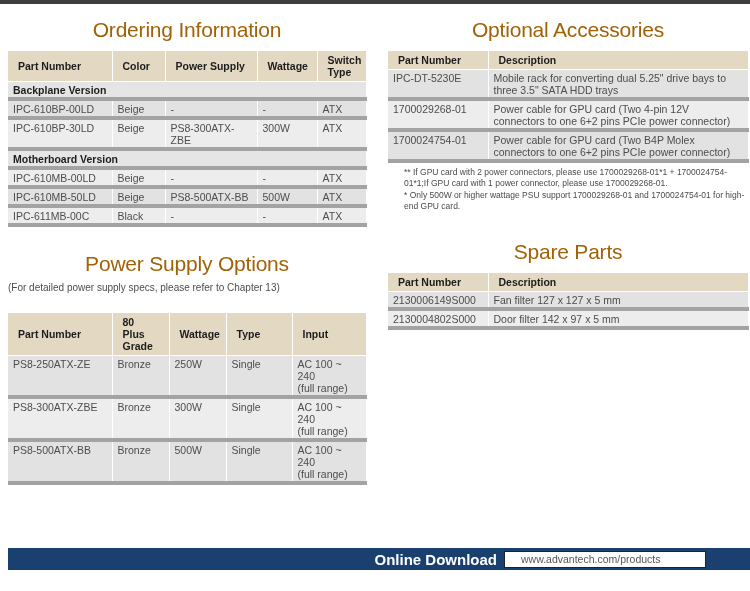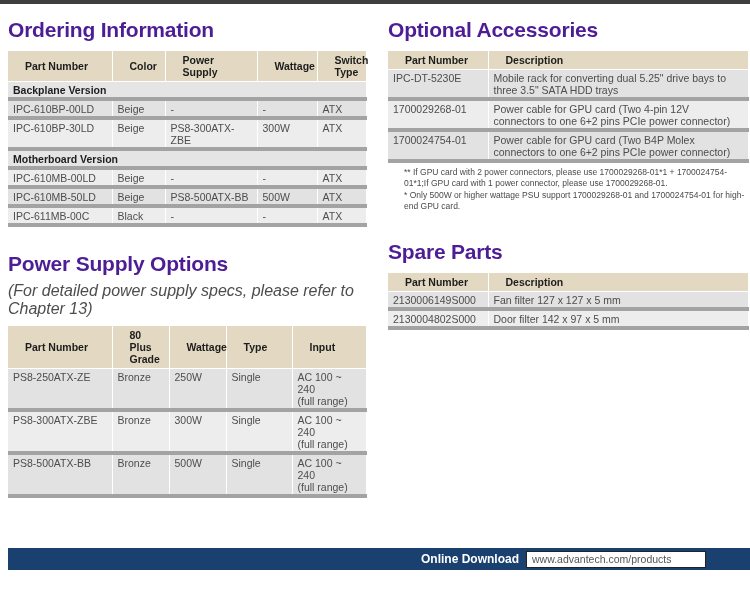--- a/index.html
+++ b/index.html
@@ -7,33 +7,33 @@
     width:750px;height:591px;position:relative;overflow:hidden;
     background:#ffffff;
     font-family:"Liberation Sans",sans-serif;
     -webkit-font-smoothing:antialiased;
   }
   .top-rule{position:absolute;top:0;left:0;width:750px;height:4px;background:#3e3e3e;}
   .col{position:absolute;top:18px;}
   .col.left{left:8px;width:358px;}
   .col.right{left:388px;width:360px;}
   h2{
-    font-size:21px;line-height:24px;font-weight:bold;color:#4c1d95;
-    margin:0 0 9px 0;letter-spacing:-0.2px;
+    font-size:21px;line-height:24px;font-weight:normal;color:#a16207;
+    margin:0 0 9px 0;letter-spacing:-0.2px;text-align:center;
   }
   h2.mt-psu{margin-top:25px;}
   h2.mt-sp{margin-top:28px;}
-  .note{font-size:16px;color:#4d4d4d;margin:-3px 0 8px 0;font-style:italic;}
+  .note{font-size:10px;color:#4d4d4d;margin:-3px 0 20px 0;}
   table.t{
     border-collapse:collapse;width:100%;table-layout:fixed;
     font-size:10.5px;color:#4d4d4d;
   }
   table.t th{
     background:#e3d9c2;color:#1d1d1d;font-weight:bold;text-align:left;
-    padding:3px 17px;vertical-align:middle;line-height:12px;
+    padding:3px 10px;vertical-align:middle;line-height:12px;
     border-bottom:1px solid #fff;border-right:1px solid #fff;
   }
   table.t td{
     padding:1.5px 5px;vertical-align:top;line-height:12px;white-space:pre-line;
     border-bottom:4px solid #a3a3a3;border-right:1px solid #fff;
     overflow:hidden;
   }
   
   table.ordering tbody tr:nth-child(odd) td{background:#ededed;}
   table.ordering tbody tr:nth-child(even) td{background:#e2e2e2;}
@@ -51,25 +51,25 @@
   .psu col.c3{width:66px}.psu col.c4{width:74px}
   .two col.c0{width:100px}.two col.c1{width:260px}
   .footnotes{margin-top:4px;}
   .footnotes p{
     font-size:8.5px;line-height:11px;color:#4a4a4a;margin:1px 0 0 16px;
   }
   .bottom-bar{
     position:absolute;left:8px;top:548px;width:742px;height:22px;
     background:#1a4070;display:flex;align-items:center;justify-content:flex-end;
   }
-  .dl-label{color:#ffffff;font-weight:bold;font-size:12px;margin-right:7px;}
+  .dl-label{color:#ffffff;font-weight:bold;font-size:15px;margin-right:7px;}
   .dl-url{
     background:#ffffff;border:1px solid #222;color:#555;
     font-size:10.5px;width:168px;height:13px;line-height:13px;
-    padding:1px 5px;margin-right:44px;white-space:nowrap;overflow:hidden;
+    padding:1px 16px;margin-right:44px;white-space:nowrap;overflow:hidden;
   }
 </style>
 </head>
 <body>
 
 <div class="top-rule"></div>
 
 <div class="col left">
   <h2>Ordering Information</h2>
   <table class="t ordering">

